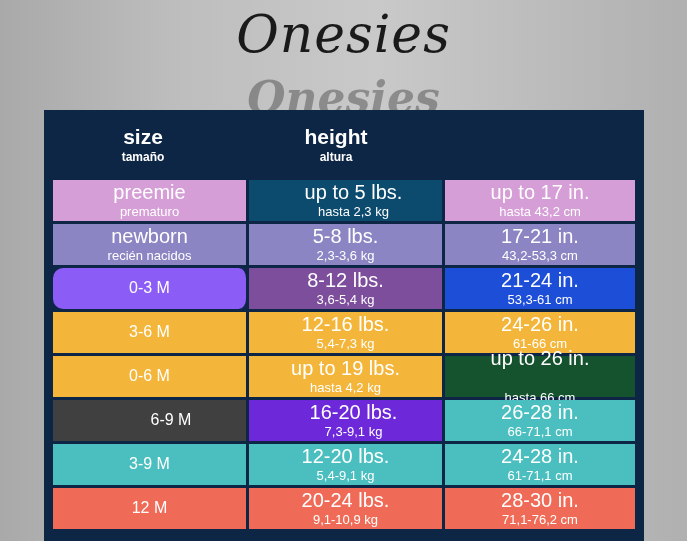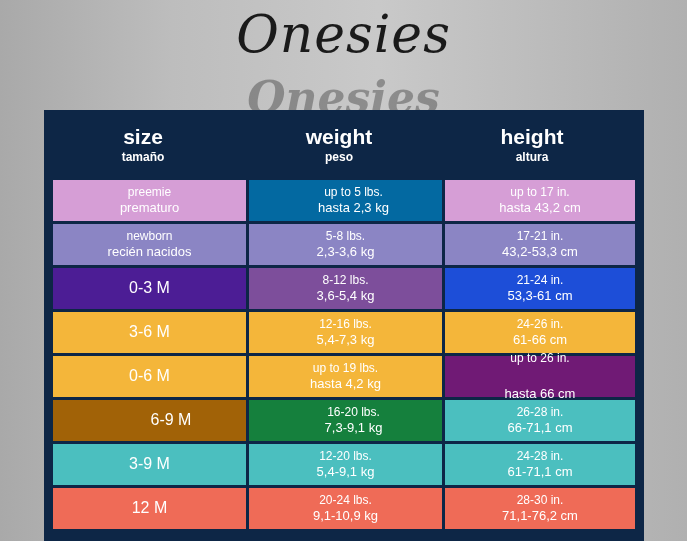--- a/index.html
+++ b/index.html
@@ -94,21 +94,21 @@
     flex-direction: column;
     align-items: center;
     justify-content: center;
     color: #ffffff;
     box-sizing: border-box;
   }
   .cell.sep {
     border-right: 3px solid #0d2646;
   }
   .cell .en {
-    font-size: 12px;
+    font-size: 20px;
     line-height: 1.05;
   }
   .cell .es {
     font-size: 13px;
     line-height: 1.1;
     margin-top: 2px;
   }
   .cell.single .en {
     font-size: 16px;
   }
@@ -119,37 +119,33 @@
 <div class="page-bg"></div>
 
 <div class="title-ghost">Onesies</div>
 <div class="title">Onesies</div>
 
 <div class="table-card">
   <div class="head-row">
     <div class="head-cell col-size">
       <span class="en">size</span>
       <span class="es">tamaño</span>
-    </div>
-    <div class="head-cell col-weight">
-      <span class="en">weight</span>
-      <span class="es">peso</span>
     </div>
     <div class="head-cell col-height">
       <span class="en">height</span>
       <span class="es">altura</span>
     </div>
   </div>
   <div id="rows-container">
       <div class="data-row">
         <div class="cell col-size sep" style="background: rgb(214, 158, 214);">
           <span class="en">preemie</span>
           <span class="es">prematuro</span>
         </div>
-        <div class="cell col-weight sep" style="background: #0369a1; padding-left: 16px;">
+        <div class="cell col-weight sep" style="background: #0c4a6e; padding-left: 16px;">
           <span class="en">up to 5 lbs.</span>
           <span class="es">hasta 2,3 kg</span>
         </div>
         <div class="cell col-height" style="background: rgb(214, 158, 214);">
           <span class="en">up to 17 in.</span>
           <span class="es">hasta 43,2 cm</span>
         </div>
       </div>
       <div class="data-row">
         <div class="cell col-size sep" style="background: rgb(139, 133, 196);">
@@ -159,21 +155,21 @@
         <div class="cell col-weight sep" style="background: rgb(139, 133, 196);">
           <span class="en">5-8 lbs.</span>
           <span class="es">2,3-3,6 kg</span>
         </div>
         <div class="cell col-height" style="background: rgb(139, 133, 196);">
           <span class="en">17-21 in.</span>
           <span class="es">43,2-53,3 cm</span>
         </div>
       </div>
       <div class="data-row">
-        <div class="cell col-size sep single" style="background: #4c1d95;">
+        <div class="cell col-size sep single" style="background: #8b5cf6; border-radius: 10px;">
           <span class="en">0-3 M</span>
         </div>
         <div class="cell col-weight sep" style="background: rgb(125, 78, 155);">
           <span class="en">8-12 lbs.</span>
           <span class="es">3,6-5,4 kg</span>
         </div>
         <div class="cell col-height" style="background: #1d4ed8;">
           <span class="en">21-24 in.</span>
           <span class="es">53,3-61 cm</span>
         </div>
@@ -192,30 +188,30 @@
         </div>
       </div>
       <div class="data-row">
         <div class="cell col-size sep single" style="background: rgb(244, 182, 58); align-items: center;">
           <span class="en">0-6 M</span>
         </div>
         <div class="cell col-weight sep" style="background: rgb(244, 182, 58);">
           <span class="en">up to 19 lbs.</span>
           <span class="es">hasta 4,2 kg</span>
         </div>
-        <div class="cell col-height" style="background: #701a75; gap: 20px;">
+        <div class="cell col-height" style="background: #14532d; gap: 20px;">
           <span class="en">up to 26 in.</span>
           <span class="es">hasta 66 cm</span>
         </div>
       </div>
       <div class="data-row">
-        <div class="cell col-size sep single" style="background: #a16207; padding-left: 43px;">
+        <div class="cell col-size sep single" style="background: #404040; padding-left: 43px;">
           <span class="en">6-9 M</span>
         </div>
-        <div class="cell col-weight sep" style="background: #15803d; padding-left: 16px;">
+        <div class="cell col-weight sep" style="background: #6d28d9; padding-left: 16px;">
           <span class="en">16-20 lbs.</span>
           <span class="es">7,3-9,1 kg</span>
         </div>
         <div class="cell col-height" style="background: rgb(75, 191, 191);">
           <span class="en">26-28 in.</span>
           <span class="es">66-71,1 cm</span>
         </div>
       </div>
       <div class="data-row">
         <div class="cell col-size sep single" style="background: rgb(75, 191, 191);">

